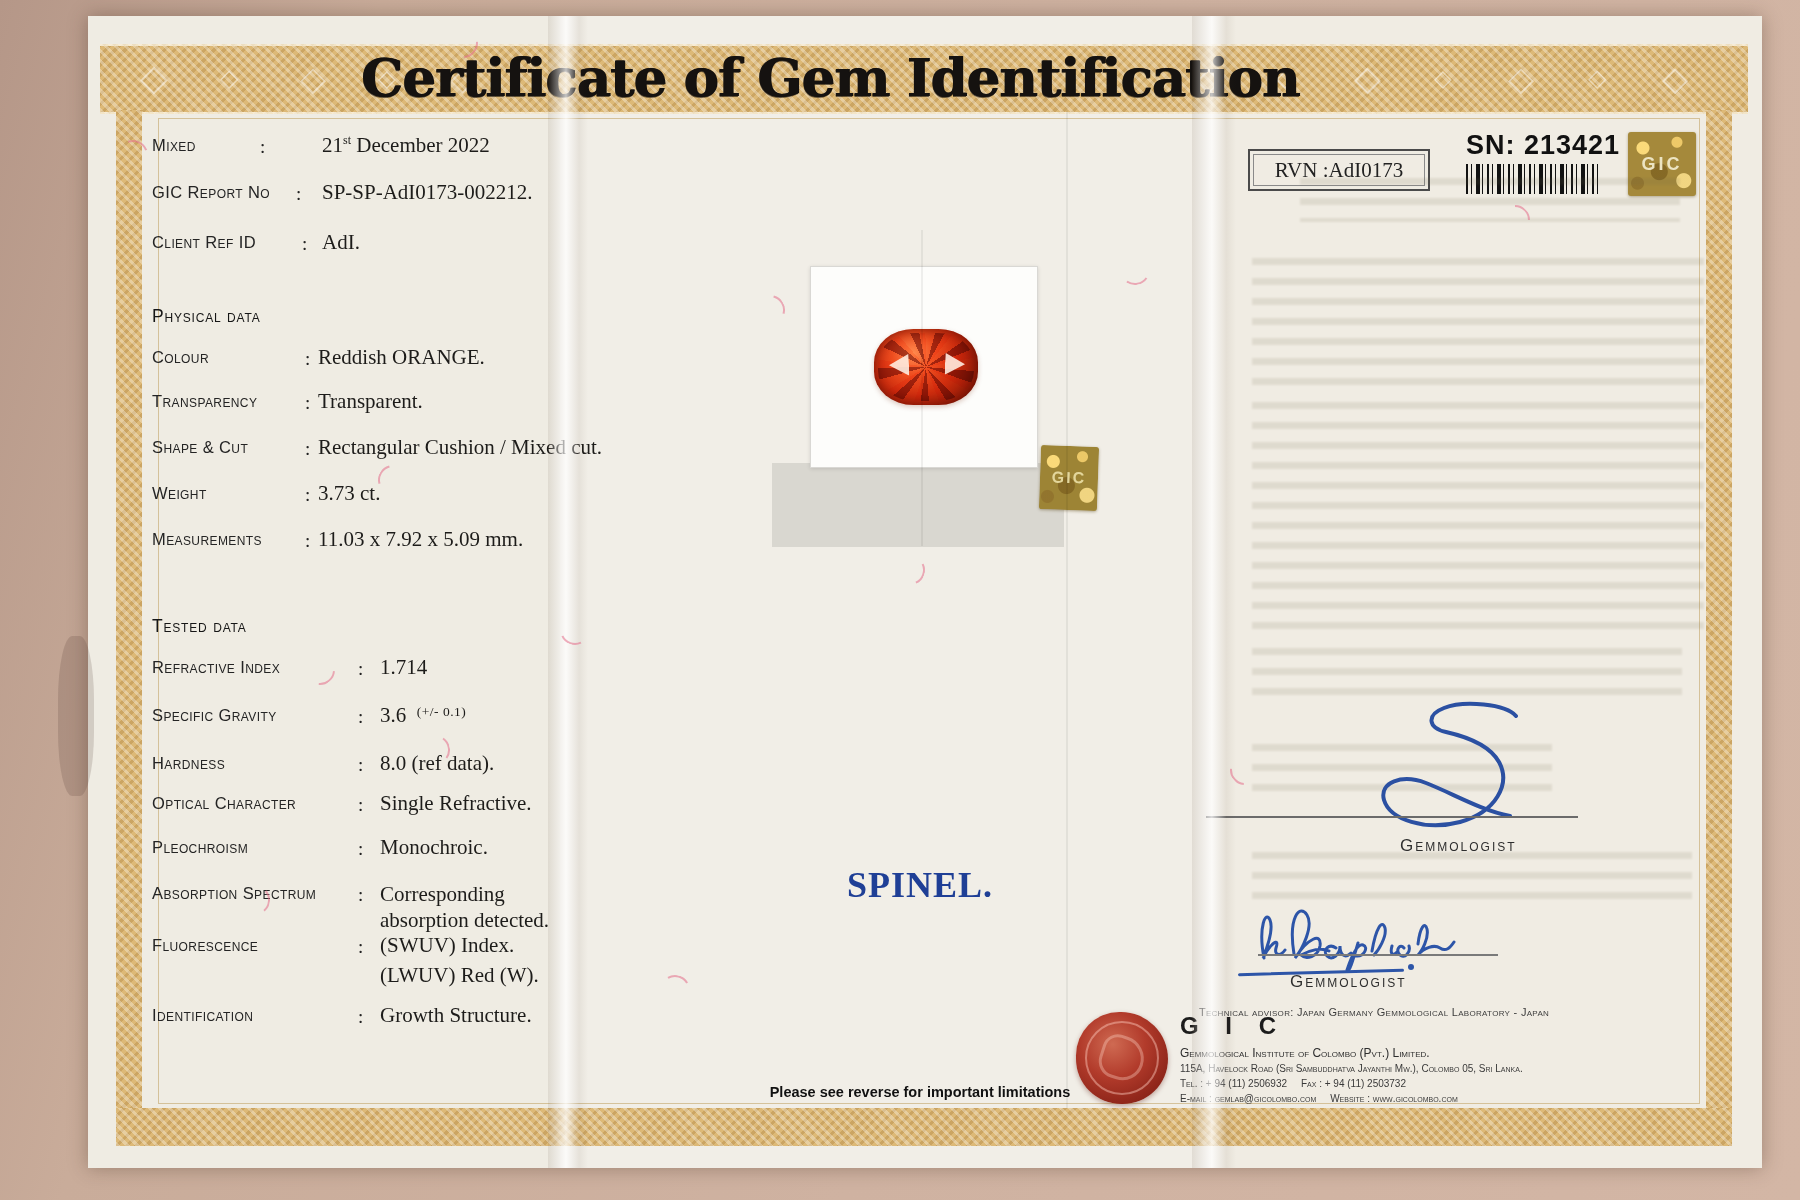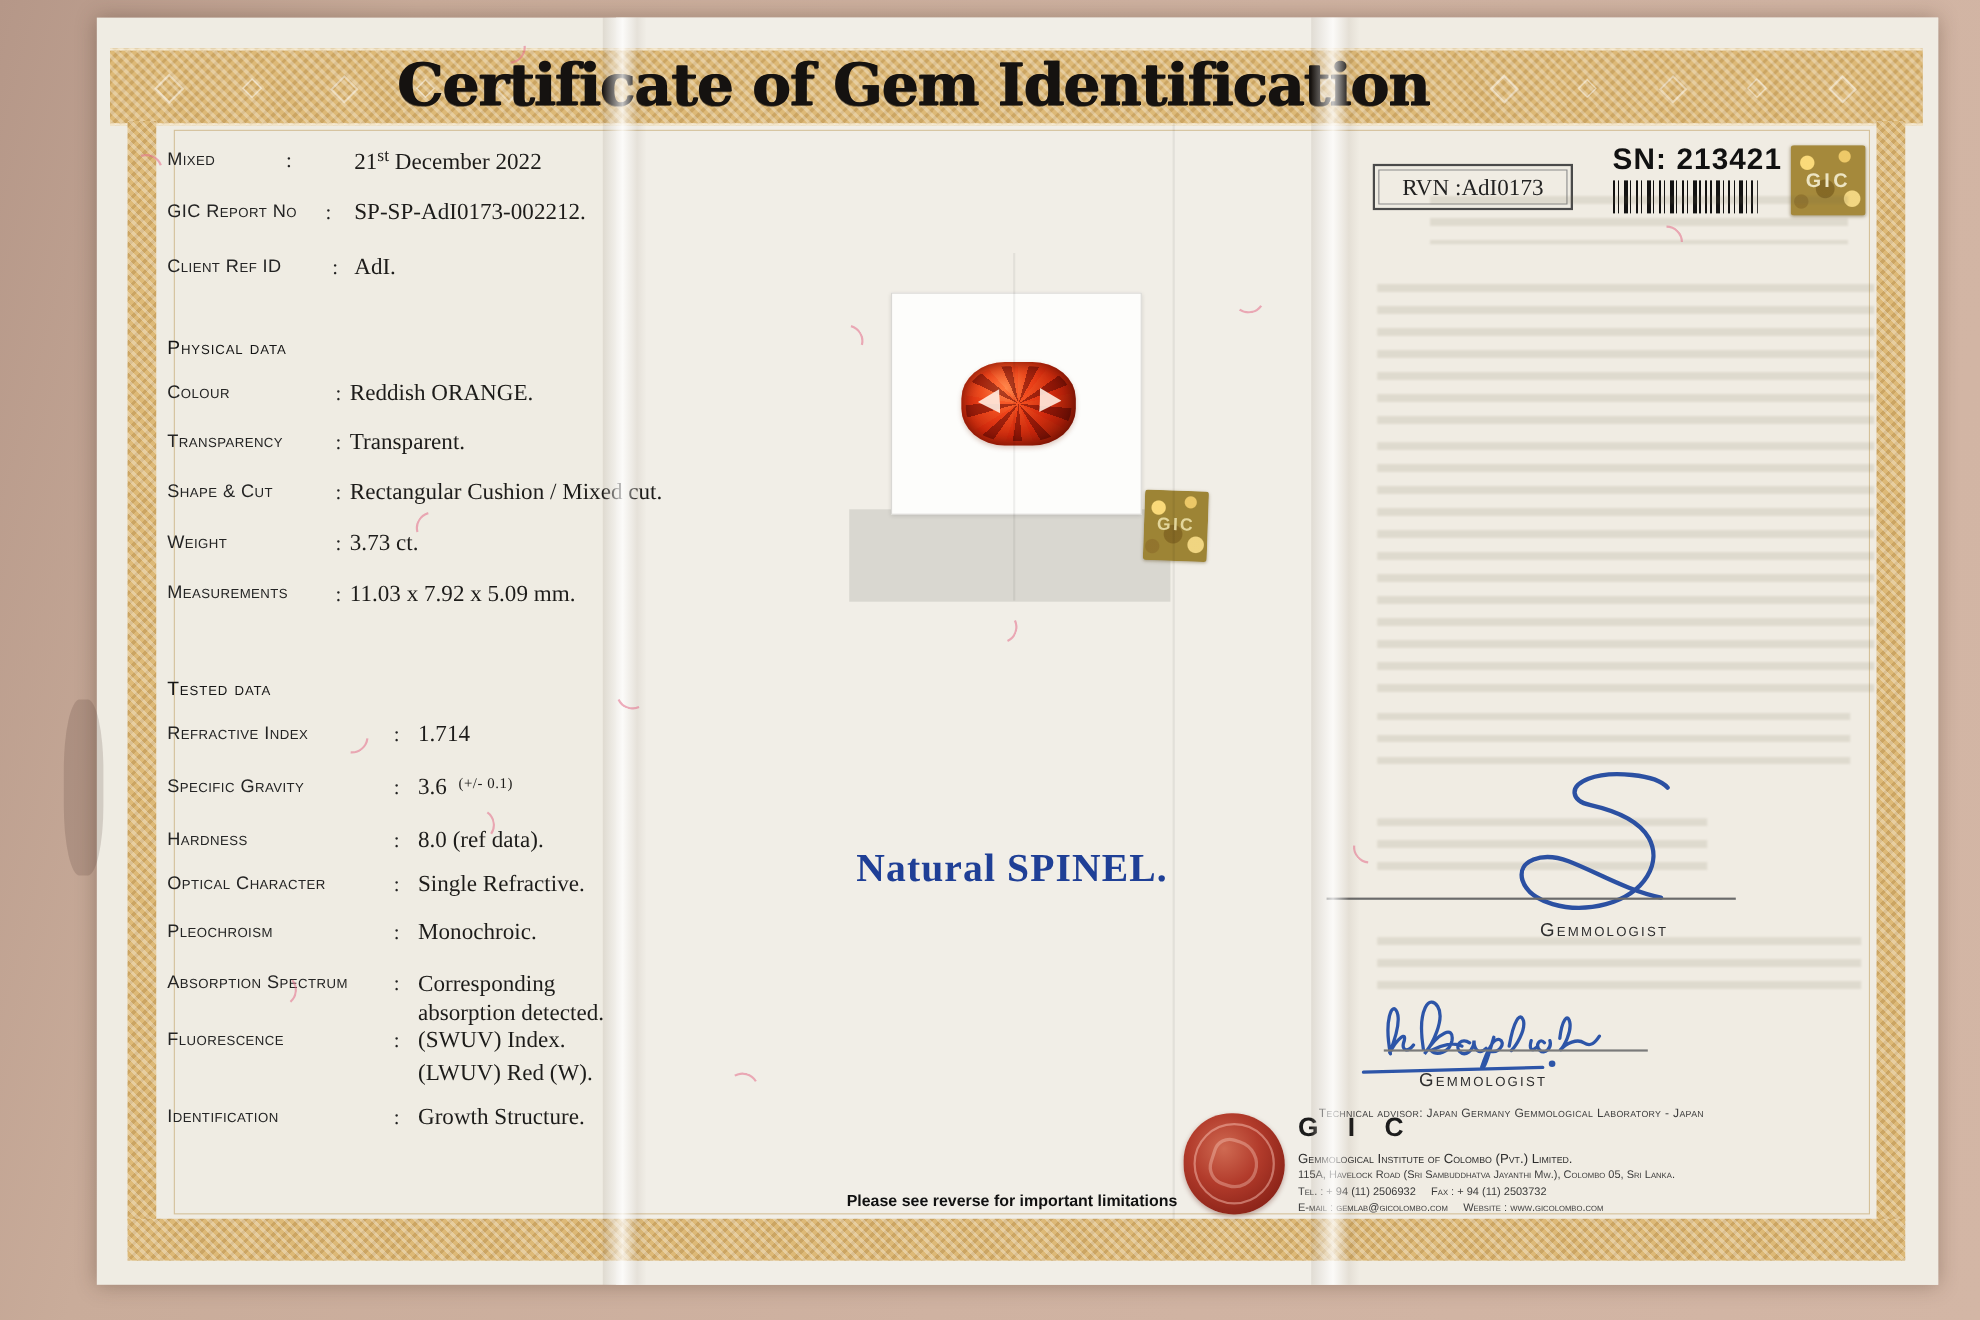--- a/index.html
+++ b/index.html
@@ -25,21 +25,21 @@
   
   .cert-title{left:330px;top:44px;width:1000px;height:66px;display:flex;align-items:center;justify-content:center;
       font-family:"DejaVu Serif",serif;font-weight:700;font-size:53px;color:#151210;letter-spacing:-1px;
       text-shadow:1px 0 0 #151210, 0 1px 0 rgba(20,15,10,.6);}
   
   .lrow{position:absolute;left:152px;height:30px;white-space:nowrap;}
   .lbl{font-variant:small-caps;font-size:16.5px;letter-spacing:.4px;color:#242424;}
   .colon{position:absolute;top:0;font-size:19px;color:#222;font-family:"Liberation Serif",serif;}
   .val{position:absolute;top:-3px;font-family:"Liberation Serif",serif;font-size:21px;color:#1d1c1a;}
   .sec-h{position:absolute;left:152px;font-variant:small-caps;font-size:17.5px;letter-spacing:.8px;color:#161616;font-weight:500;}
-  sup.sm{font-size:16px;}
+  sup.sm{font-size:12px;}
   .note-sup{font-size:13.5px;vertical-align:6px;letter-spacing:.5px;}
   .wrapval{white-space:normal;width:215px;line-height:26px;}
   
   .gray-backing{left:772px;top:463px;width:292px;height:84px;background:#d9d7d0;}
   .photo-card{left:810px;top:266px;width:226px;height:200px;background:#fdfdfb;border:1px solid #d9d8d4;box-shadow:0 1px 4px rgba(0,0,0,.12);}
   .gem{left:63px;top:62px;width:104px;height:76px;position:absolute;border-radius:38%/44%;
        background:radial-gradient(circle at 38% 32%, #ff8a4e 0%, #ef4d1f 26%, #cf2d0e 52%, #941c07 82%, #6e1204 100%);
        box-shadow:inset 0 0 14px rgba(90,10,0,.8), 0 2px 5px rgba(120,40,10,.25);}
   .gem .facets{position:absolute;inset:4px;border-radius:38%/44%;
        background:repeating-conic-gradient(from 15deg, rgba(110,12,0,.55) 0 14deg, rgba(255,150,90,.30) 14deg 24deg, rgba(170,35,6,0) 24deg 40deg);
@@ -205,21 +205,21 @@
     <div class="gem">
       <div class="facets"></div>
       <div class="glint" style="left:14px;top:26px;width:22px;height:20px;transform:rotate(88deg)"></div>
       <div class="glint" style="right:12px;top:25px;width:22px;height:20px;transform:rotate(-88deg)"></div>
     </div>
   </div>
   <div class="abs sticker" style="left:1040px;top:446px;width:58px;height:64px;font-size:16px;letter-spacing:2px;transform:rotate(2deg);background-color:#9d8435">GIC</div>
   <div class="abs thinline" style="left:921px;top:230px;width:2px;height:316px"></div>
 
 
-  <div class="abs ident" style="top:768px">Natural SPINEL.</div>
+  <div class="abs ident" style="top:864px">SPINEL.</div>
 
   <div class="abs reverse-note">Please see reverse for important limitations</div>
 
   <div class="abs rvn-box">RVN :AdI0173</div>
   <div class="abs sn">SN: 213421</div>
   <div class="abs barcode"></div>
   <div class="abs sticker" style="left:1628px;top:132px;width:68px;height:64px;font-size:18px;letter-spacing:3px;color:#ece4c2">GIC</div>
 
   <div class="ghost" style="left:1300px;top:178px;width:380px;height:44px"></div>
   <div class="ghost" style="left:1252px;top:258px;width:452px;height:128px"></div>

